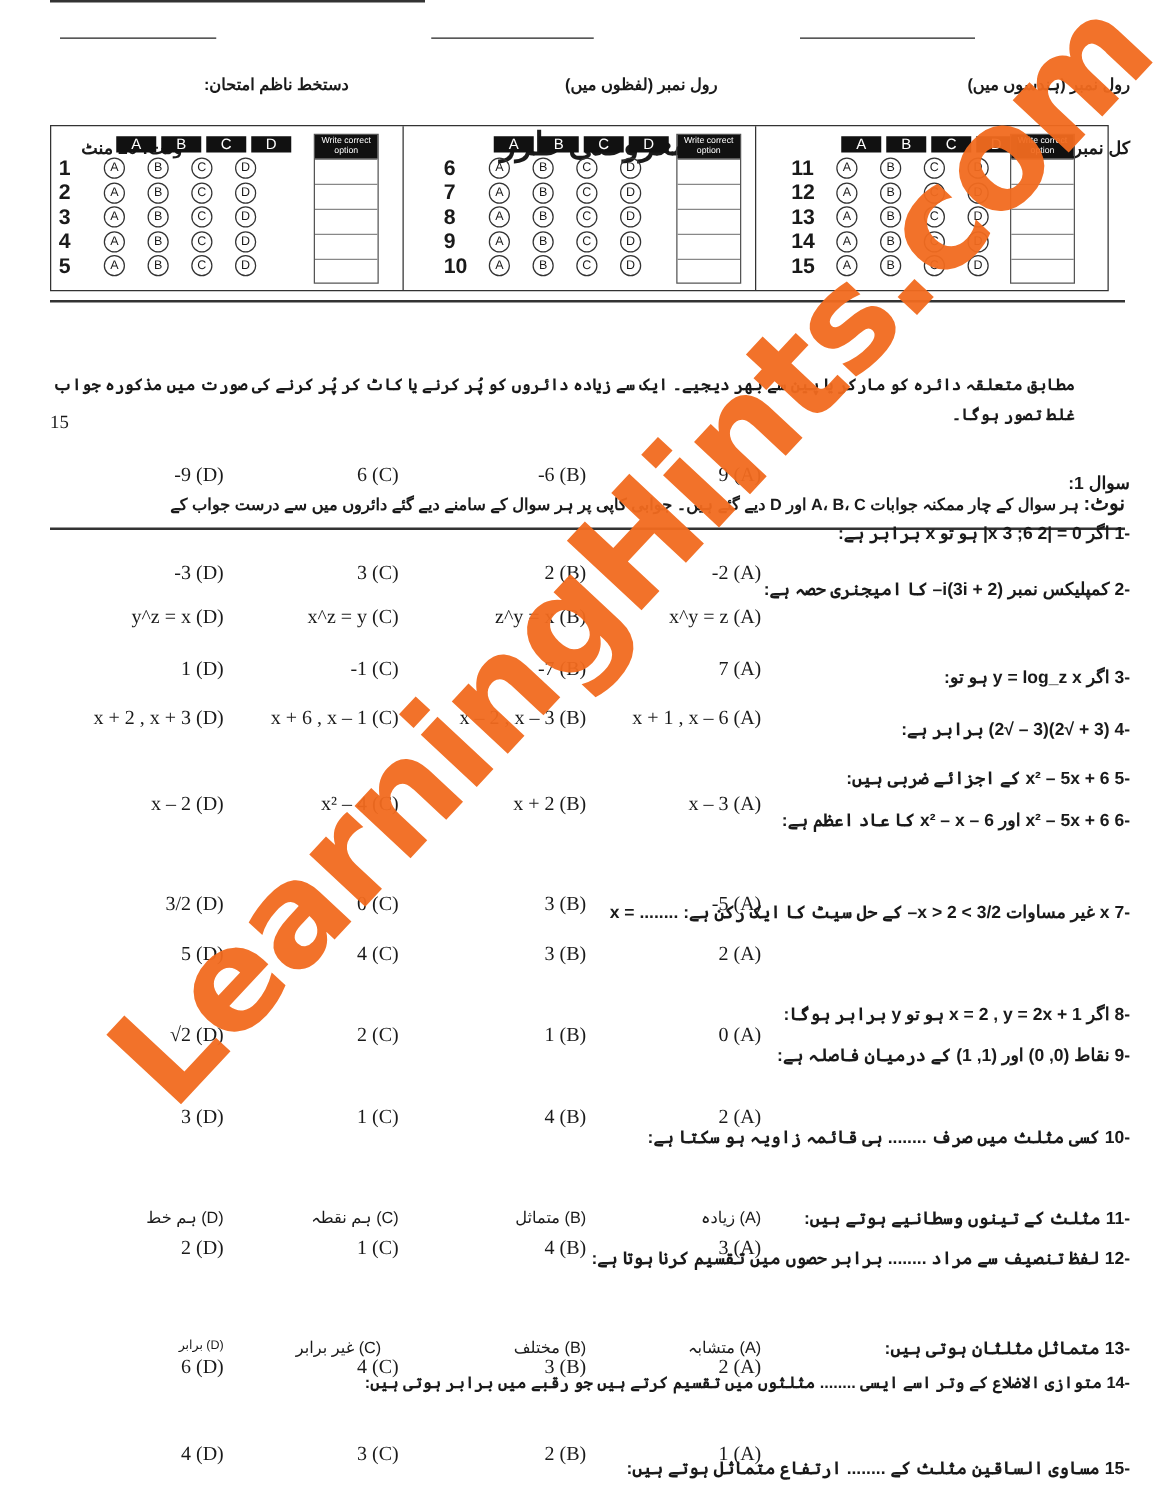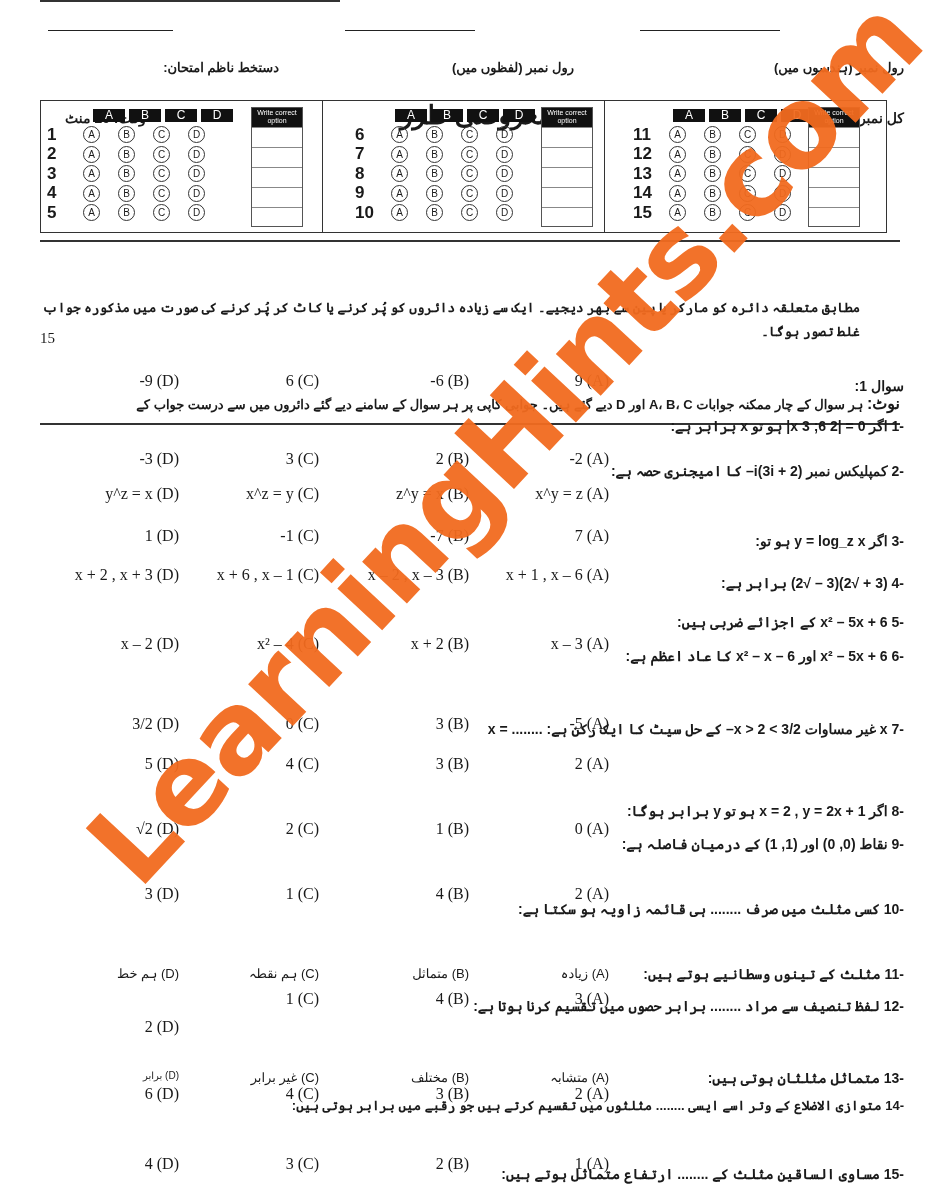--- a/index.html
+++ b/index.html
@@ -284,26 +284,26 @@
   <div class="abs urdu qline" style="right:25px;top:918px;"><span>-11</span> <span>مثلث کے تینوں وسطانیے ہوتے ہیں:</span></div>
   <div class="abs opt urdu" style="right:320px;top:918px;font-size:13px;font-weight:normal;">(A) زیادہ</div>
   <div class="abs opt urdu" style="right:460px;top:918px;font-size:13px;font-weight:normal;">(B) متماثل</div>
   <div class="abs opt urdu" style="right:610px;top:918px;font-size:13px;font-weight:normal;">(C) ہم نقطہ</div>
   <div class="abs opt urdu" style="right:750px;top:918px;font-size:13px;font-weight:normal;">(D) ہم خط</div>
 
   <div class="abs urdu qline" style="right:25px;top:950px;"><span>-12</span> <span>لفظ تنصیف سے مراد ........ برابر حصوں میں تقسیم کرنا ہوتا ہے:</span></div>
   <div class="abs opt" style="right:320px;top:990px;">3 (A)</div>
   <div class="abs opt" style="right:460px;top:990px;">4 (B)</div>
   <div class="abs opt" style="right:610px;top:990px;">1 (C)</div>
-  <div class="abs opt" style="right:750px;top:990px;margin-top:28px;">2 (D)</div>
+  <div class="abs opt" style="right:750px;top:990px;">2 (D)</div>
 
   <div class="abs urdu qline" style="right:25px;top:1022px;"><span>-13</span> <span>متماثل مثلثان ہوتی ہیں:</span></div>
   <div class="abs opt urdu" style="right:320px;top:1022px;font-size:13px;font-weight:normal;">(A) متشابہ</div>
   <div class="abs opt urdu" style="right:460px;top:1022px;font-size:13px;font-weight:normal;">(B) مختلف</div>
-  <div class="abs opt urdu" style="right:610px;top:1022px;font-size:13px;font-weight:normal;">(C) غیر برابر</div>
+  <div class="abs opt urdu" style="right:624px;top:1022px;font-size:13px;font-weight:normal;">(C) غیر برابر</div>
   <div class="abs opt urdu" style="right:750px;top:1022px;font-size:10px;font-weight:normal;text-align:center;">(D) برابر</div>
 
   <div class="abs urdu qline" style="right:25px;top:1050px;font-size:13px;"><span>-14</span> <span>متوازی الاضلاع کے وتر اسے ایسی ........ مثلثوں میں تقسیم کرتے ہیں جو رقبے میں برابر ہوتی ہیں:</span></div>
   <div class="abs opt" style="right:320px;top:1085px;">2 (A)</div>
   <div class="abs opt" style="right:460px;top:1085px;">3 (B)</div>
   <div class="abs opt" style="right:610px;top:1085px;">4 (C)</div>
   <div class="abs opt" style="right:750px;top:1085px;">6 (D)</div>
 
   <div class="abs urdu qline" style="right:25px;top:1118px;"><span>-15</span> <span>مساوی الساقین مثلث کے ........ ارتفاع متماثل ہوتے ہیں:</span></div>
   <div class="abs opt" style="right:320px;top:1155px;">1 (A)</div>

